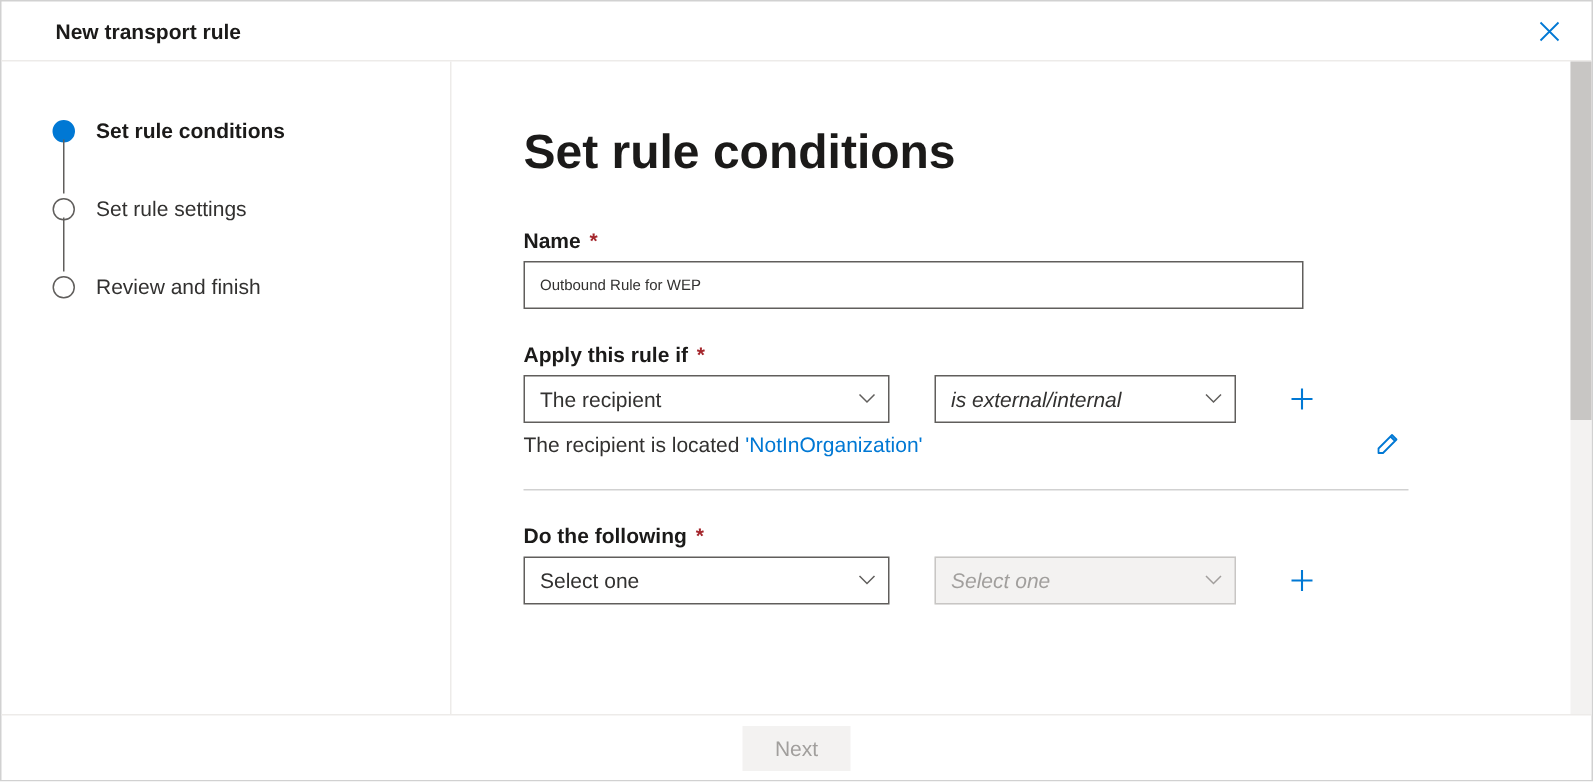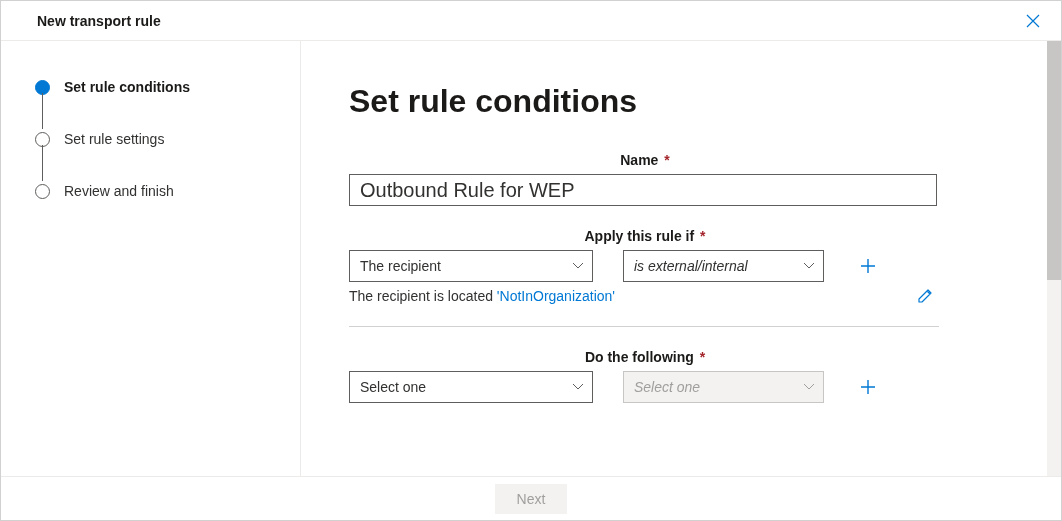--- a/index.html
+++ b/index.html
@@ -111,32 +111,31 @@
       font-size: 14px;
       color: #323130;
       margin-bottom: 28px;
     }
     .field-label {
       font-size: 14px;
       font-weight: 600;
       color: #1b1a19;
       margin-bottom: 6px;
       display: block;
-      text-align: center;
     }
     .req {
       color: #a4262c;
       margin-left: 2px;
     }
     .text-input {
-      width: 588px;
+      width: 520px;
       height: 32px;
       border: 1px solid #605e5c;
       padding: 0 10px;
-      font-size: 20px;
+      font-size: 10px;
       color: #323130;
       outline: none;
     }
     .row {
       display: flex;
       align-items: center;
       gap: 30px;
       margin-top: 6px;
     }
     .dropdown {

